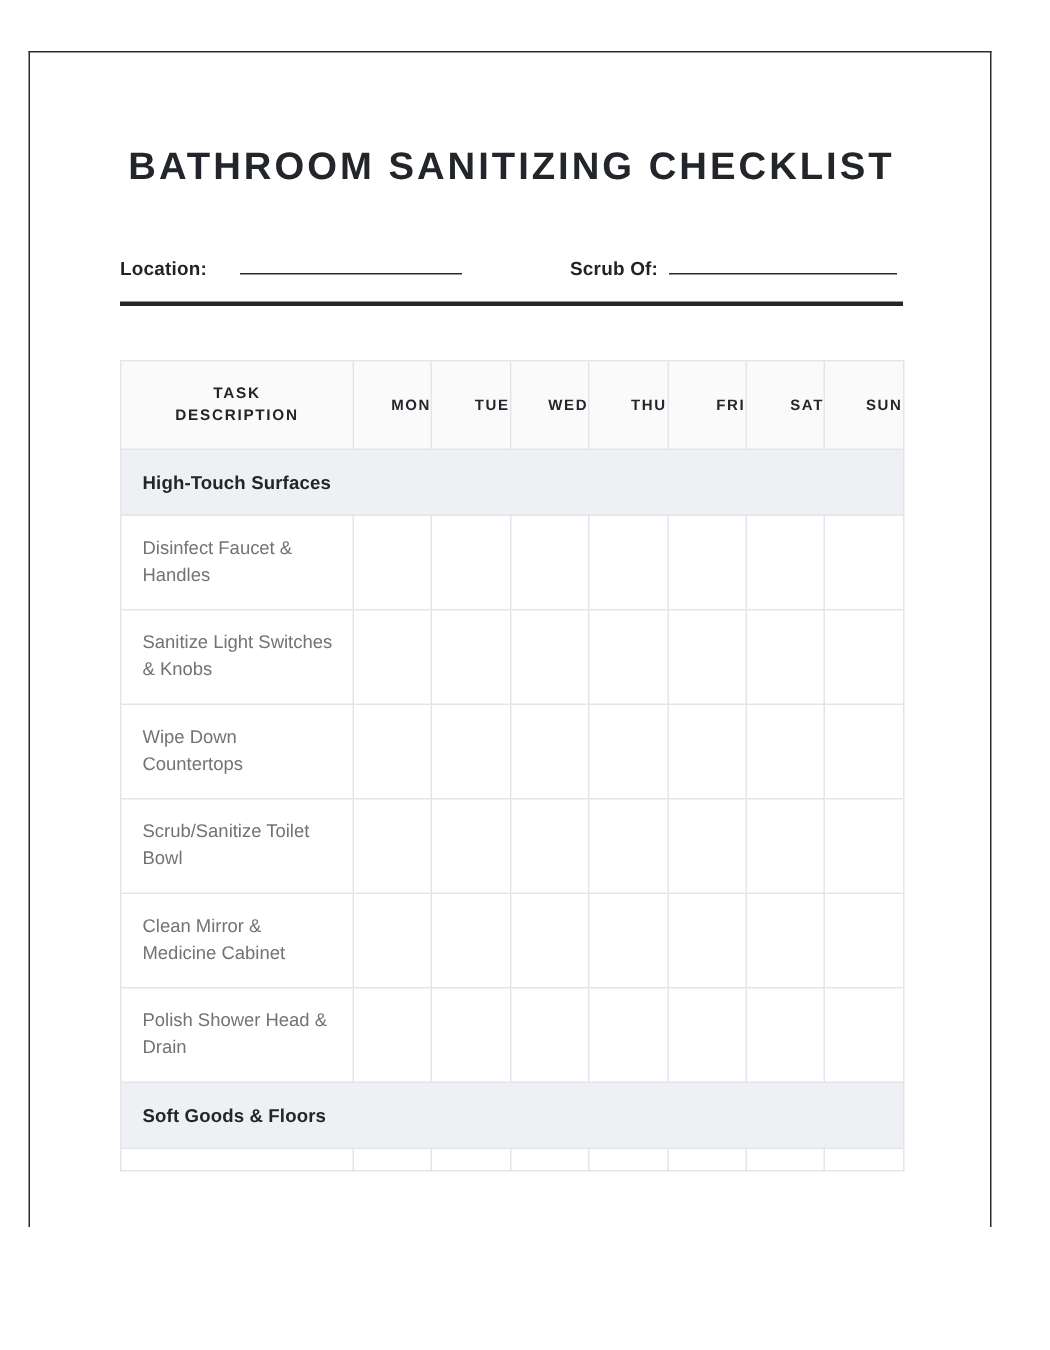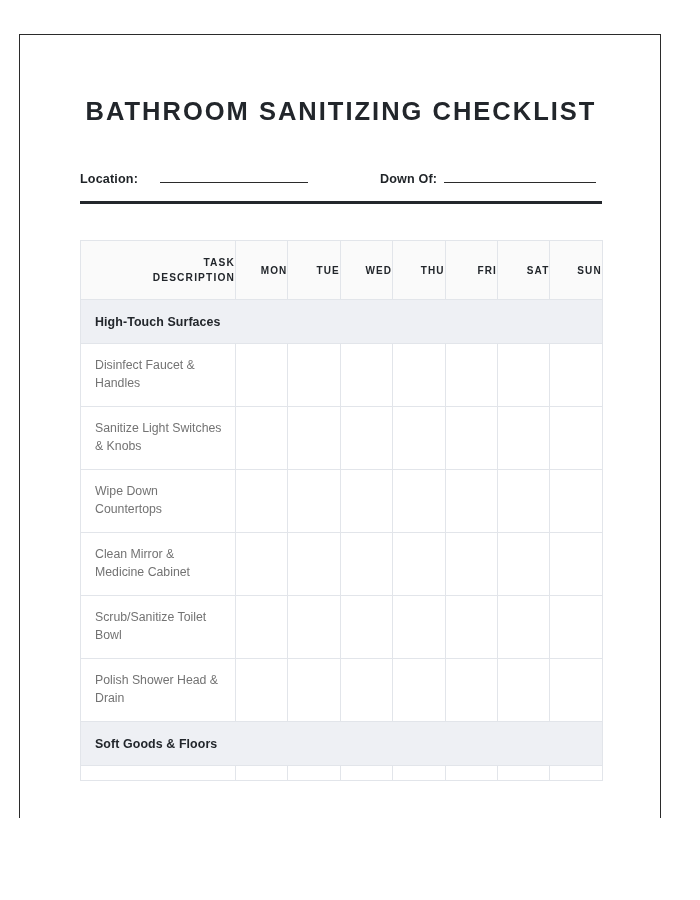--- a/index.html
+++ b/index.html
@@ -113,21 +113,21 @@
 
   
   col.c-task { width: 155px; }
   col.c-day  { width: 52.4px; }
 
   thead th {
     background: #fafafa;
     height: 58px;
   }
   th.task-head {
-    text-align: right;
+    text-align: center;
     padding: 0 0 0 0;
     font-size: 10.2px;
     font-weight: bold;
     letter-spacing: 1.15px;
     color: #22262b;
     line-height: 1.5;
   }
   th.day-head {
     text-align: right;
     font-size: 10px;
@@ -170,21 +170,21 @@
     <div class="doc-title">BATHROOM SANITIZING CHECKLIST</div>
 
     <div class="meta-row">
 
       <div class="meta-field loc">
         <span class="meta-label">Location:</span>
         <span class="meta-blank"></span>
       </div>
 
       <div class="meta-field week">
-        <span class="meta-label">Down Of:</span>
+        <span class="meta-label">Scrub Of:</span>
         <span class="meta-blank"></span>
       </div>
 
     </div>
 
     <div class="thick-rule"></div>
 
     <table class="checklist">
       <colgroup>
         <col class="c-task">
@@ -245,32 +245,32 @@
           <td class="check-cell"></td>
           <td class="check-cell"></td>
           <td class="check-cell"></td>
           <td class="check-cell"></td>
           <td class="check-cell"></td>
           <td class="check-cell"></td>
         </tr>
 
 
         <tr class="task-row">
+          <td class="task-cell">Scrub/Sanitize Toilet Bowl</td>
+          <td class="check-cell"></td>
+          <td class="check-cell"></td>
+          <td class="check-cell"></td>
+          <td class="check-cell"></td>
+          <td class="check-cell"></td>
+          <td class="check-cell"></td>
+          <td class="check-cell"></td>
+        </tr>
+
+        <tr class="task-row">
           <td class="task-cell">Clean Mirror &amp; Medicine Cabinet</td>
-          <td class="check-cell"></td>
-          <td class="check-cell"></td>
-          <td class="check-cell"></td>
-          <td class="check-cell"></td>
-          <td class="check-cell"></td>
-          <td class="check-cell"></td>
-          <td class="check-cell"></td>
-        </tr>
-
-        <tr class="task-row">
-          <td class="task-cell">Scrub/Sanitize Toilet Bowl</td>
           <td class="check-cell"></td>
           <td class="check-cell"></td>
           <td class="check-cell"></td>
           <td class="check-cell"></td>
           <td class="check-cell"></td>
           <td class="check-cell"></td>
           <td class="check-cell"></td>
         </tr>
 
         <tr class="task-row">

